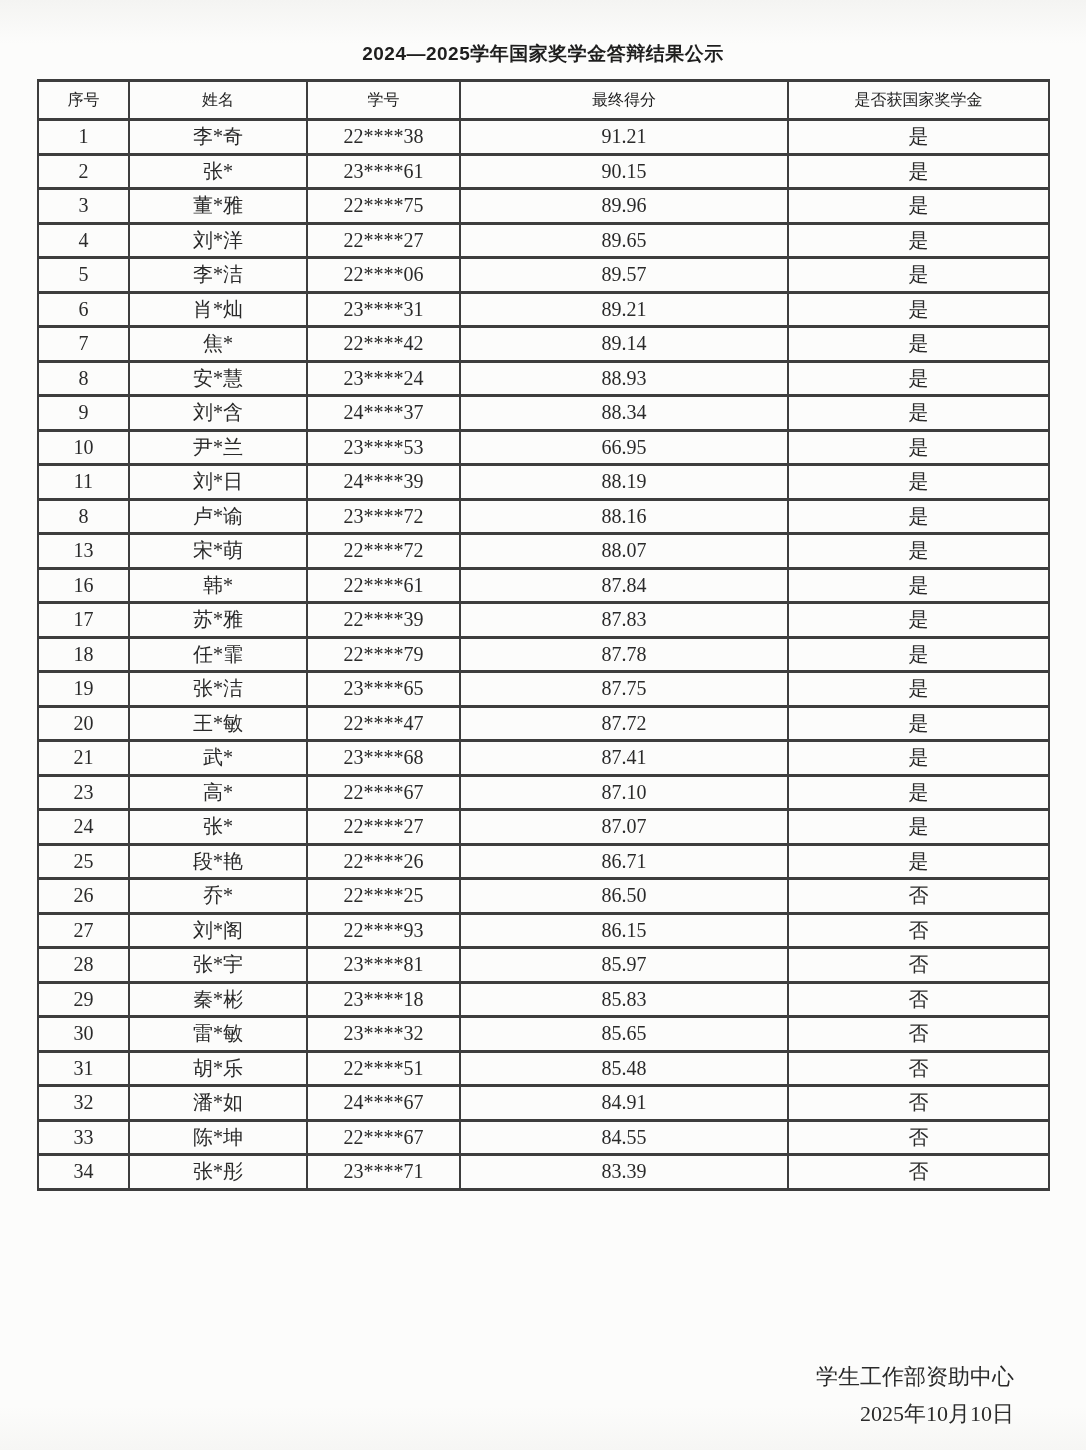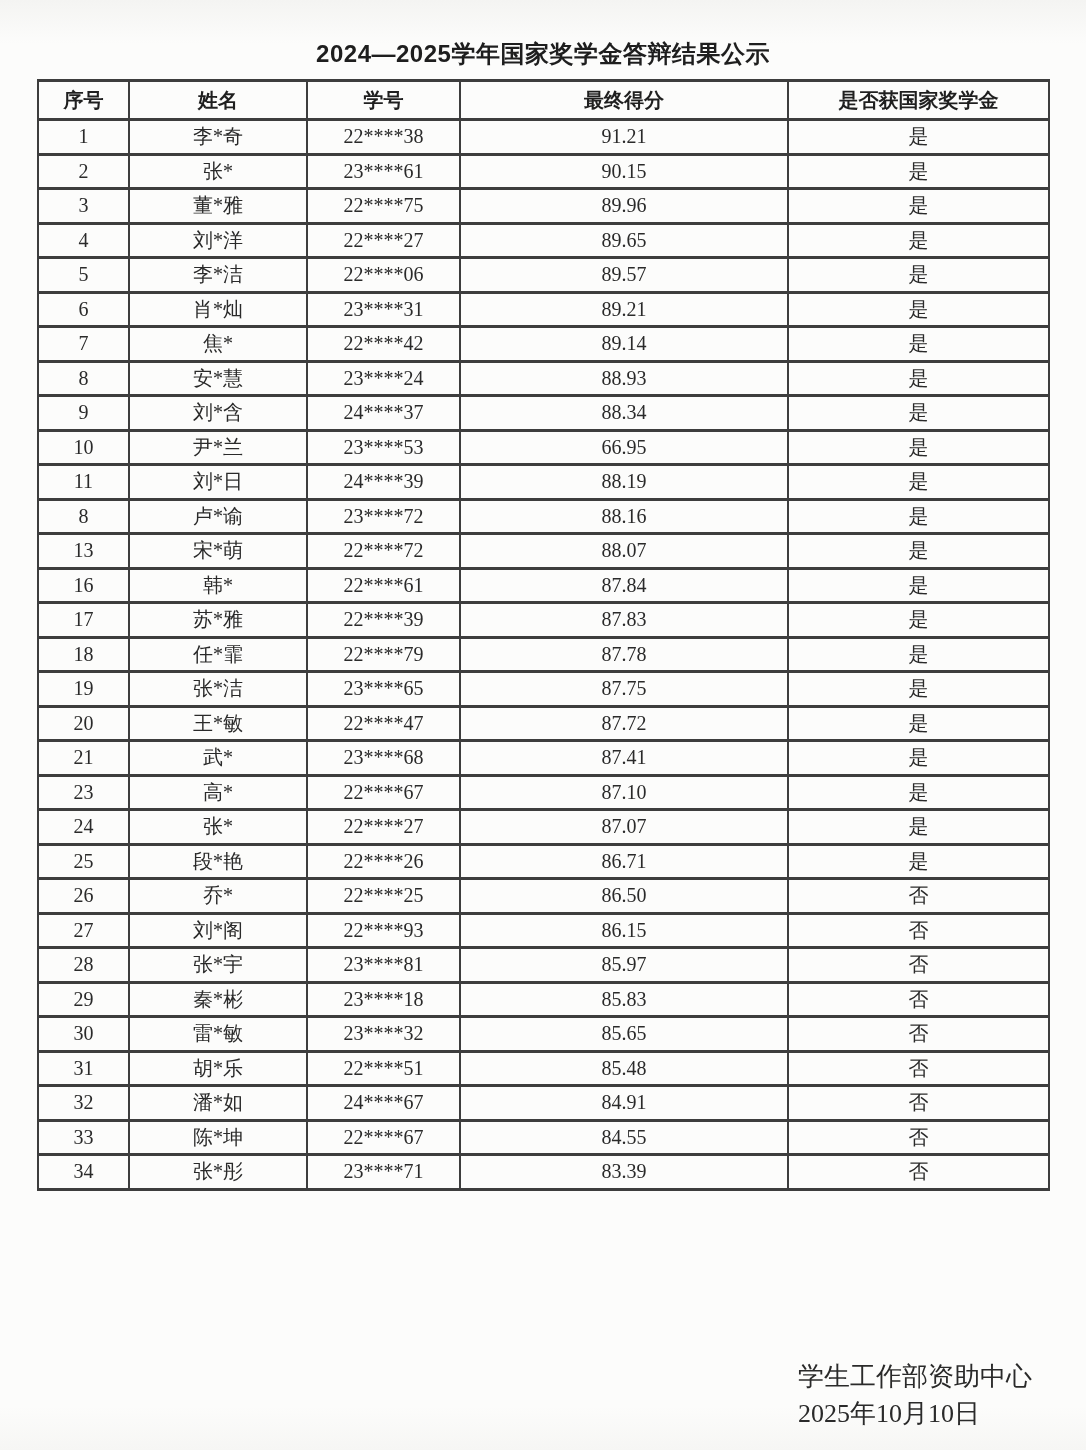--- a/index.html
+++ b/index.html
@@ -16,21 +16,21 @@
     color: #262626;
     overflow: hidden;
     font-family: "Liberation Serif", serif;
   }
   .title {
     margin: 0;
     padding-top: 38px;
     text-align: center;
     font-family: "Liberation Sans", sans-serif;
     font-weight: bold;
-    font-size: 24px;
+    font-size: 19px;
     letter-spacing: 0.5px;
     color: #1e1e1e;
     line-height: 32px;
   }
   table.results {
     border-collapse: collapse;
     table-layout: fixed;
     width: 1011px;
     margin: 9px 0 0 37px;
     background: transparent;
@@ -47,39 +47,39 @@
     border-bottom: 3px solid #3d3d3d;
     text-align: center;
     vertical-align: middle;
     padding: 0;
     overflow: hidden;
     white-space: nowrap;
   }
   table.results th {
     height: 36px;
     font-family: "Liberation Sans", sans-serif;
-    font-weight: bold;
-    font-size: 20px;
+    font-weight: normal;
+    font-size: 16px;
     color: #1f1f1f;
   }
   table.results td {
     height: 31.5px;
     font-family: "Liberation Serif", serif;
     font-size: 20px;
     color: #2a2a2a;
     font-weight: 500;
   }
   .signature {
     position: absolute;
     left: 915px;
     top: 1358px;
     transform: translateX(-50%);
-    text-align: left;
+    text-align: right;
     font-family: "Liberation Serif", serif;
-    font-size: 26px;
+    font-size: 22px;
     color: #2a2a2a;
     line-height: 37px;
     white-space: nowrap;
   }
 </style>
 </head>
 <body>
 
 <div class="page">
 

